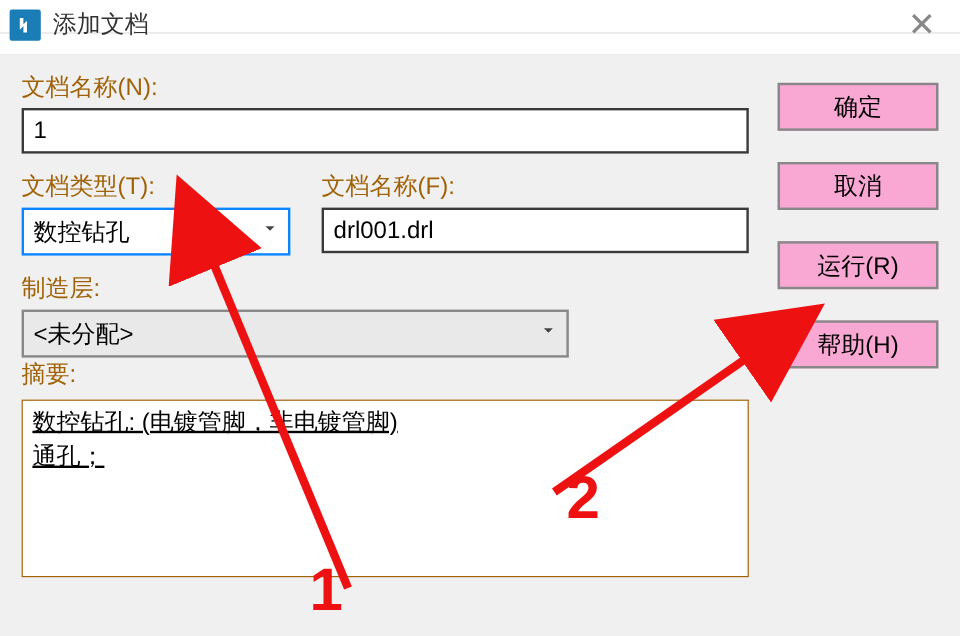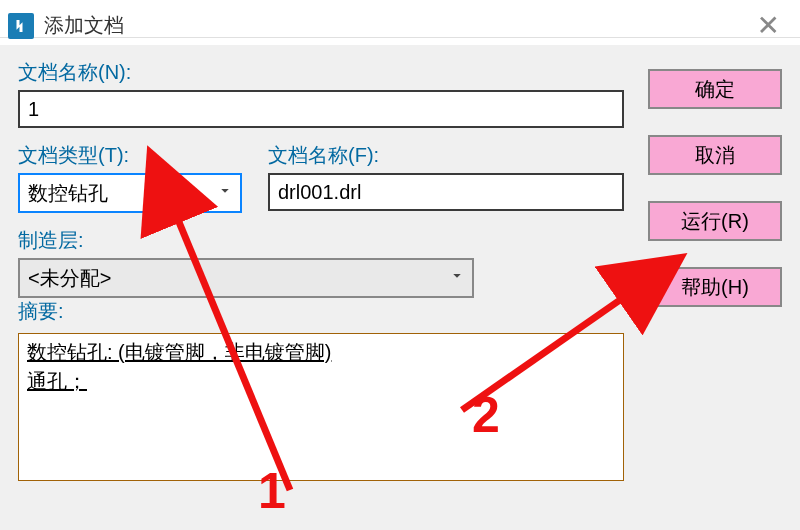--- a/index.html
+++ b/index.html
@@ -11,21 +11,21 @@
       padding: 0;
       width: 800px;
       height: 530px;
       background: #fff;
       position: relative;
       overflow: hidden;
     }
     .titlebar {
       display: flex;
       align-items: center;
-      height: 38px;
+      height: 28px;
       padding: 14px 14px 0 8px;
       border-bottom: 1px solid #e0e0e0;
       background: #fff;
     }
     .app-icon {
       width: 26px;
       height: 26px;
       background: #1a7db5;
       display: flex;
       align-items: center;
@@ -70,21 +70,21 @@
     }
     .right-col {
       width: 134px;
       display: flex;
       flex-direction: column;
       gap: 26px;
       padding-top: 10px;
     }
     .label {
       font-size: 20px;
-      color: #0369a1;
+      color: #a16207;
       margin-bottom: 4px;
     }
     .text-input {
       width: 100%;
       height: 38px;
       border: 2px solid #3a3a3a;
       background: #fff;
       font-size: 20px;
       padding: 2px 8px;
       outline: none;

